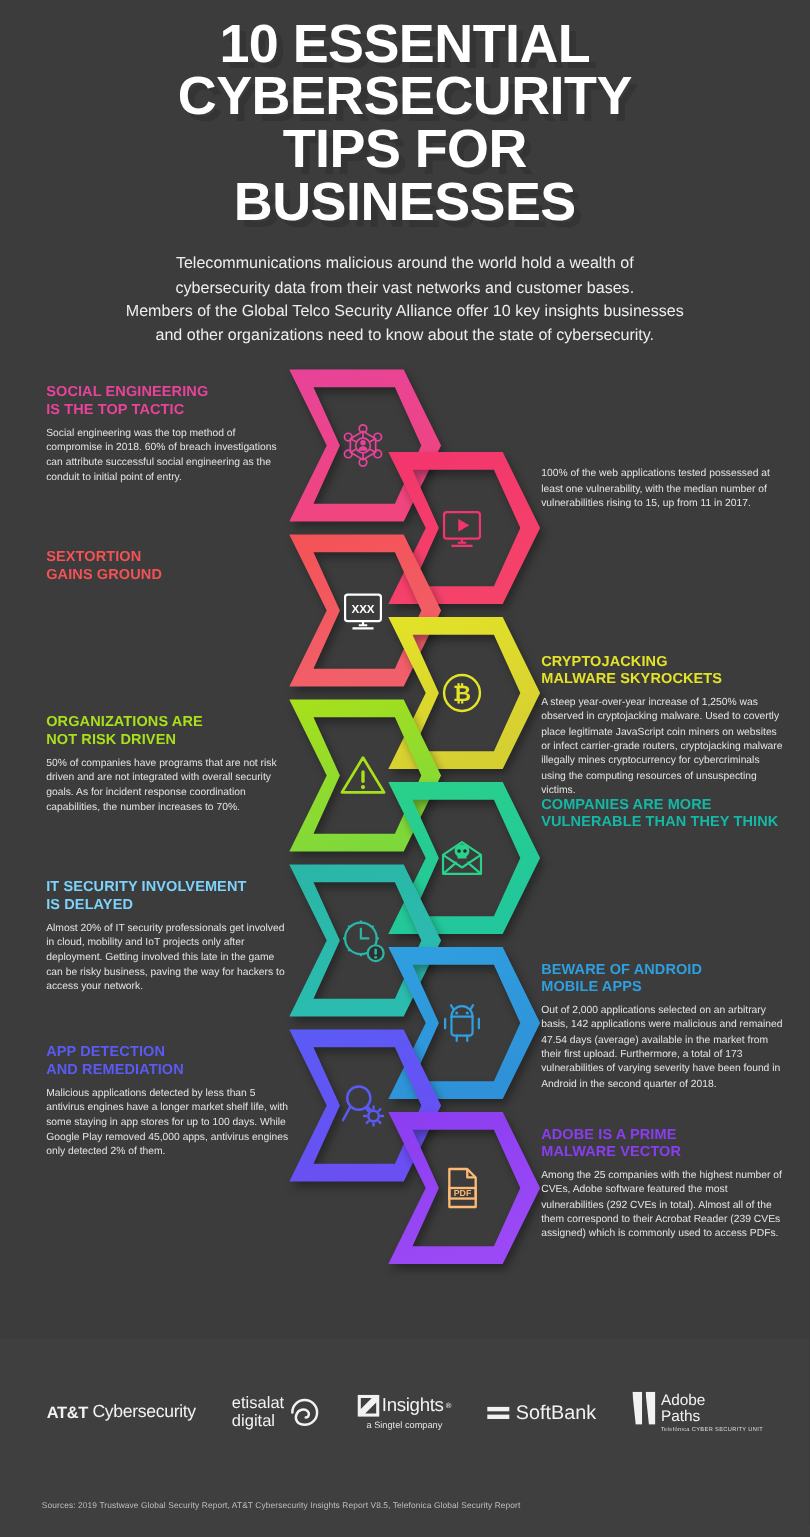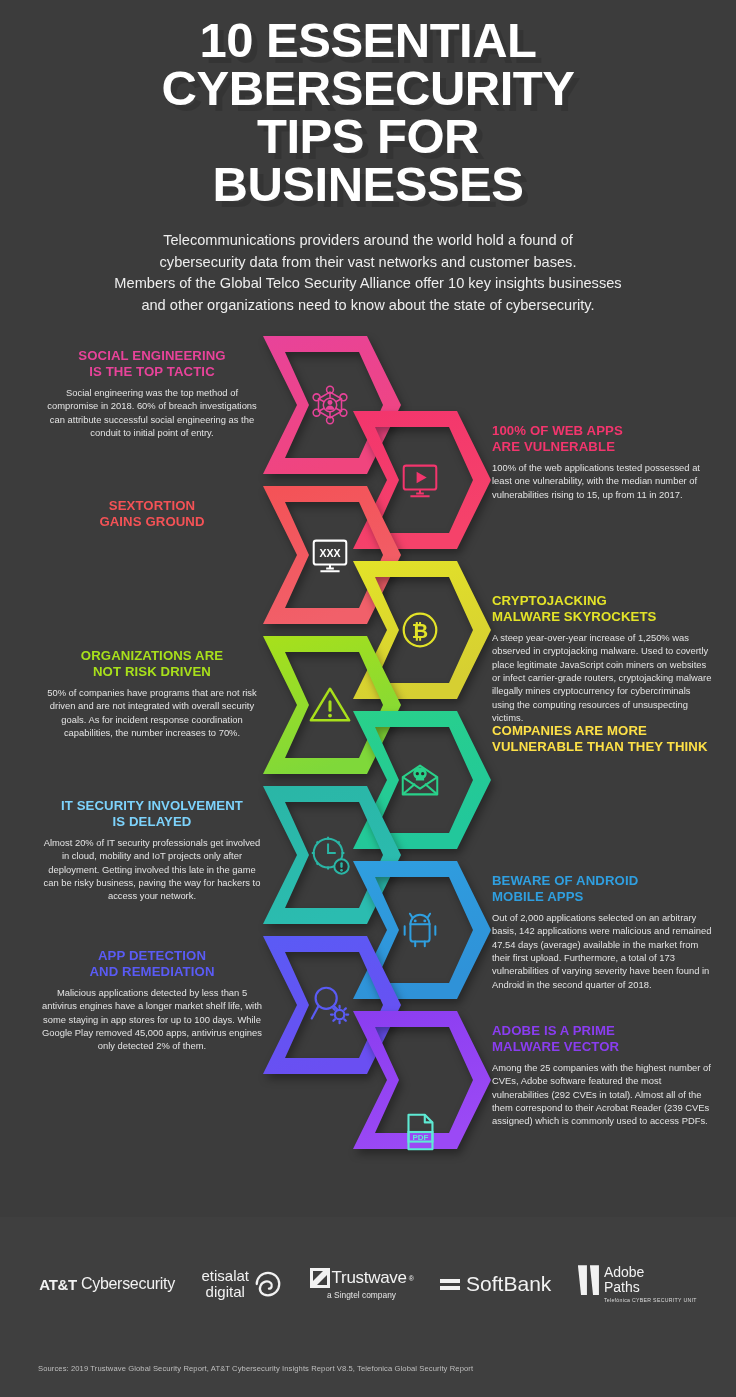--- a/index.html
+++ b/index.html
@@ -57,21 +57,21 @@
 
   .hexicon{
     position:absolute;left:0;top:0;width:150px;height:150px;
     display:flex;align-items:center;justify-content:center;
     pointer-events:none;
   }
   .hexicon svg{width:46px;height:46px;display:block;}
 
   
   .tip{position:absolute;width:220px;}
-  .tip.l{left:42px;text-align:center;}
+  .tip.l{left:42px;text-align:left;}
   .tip.r{left:492px;text-align:left;}
 
   .tip h3{
     margin:0 0 7px 0;
     font-size:13.2px;
     font-weight:bold;
     line-height:1.16;
     letter-spacing:0.1px;
     text-transform:uppercase;
   }
@@ -92,28 +92,28 @@
     position:absolute;left:0;top:28px;width:736px;height:78px;
     display:flex;align-items:center;justify-content:space-around;
     padding:0 26px;box-sizing:border-box;
   }
   .logo{color:#f2f2f2;display:flex;align-items:center;}
 
   .logo-att{font-size:15px;font-weight:bold;letter-spacing:-0.3px;text-align:right;}
   .logo-att em{font-style:normal;font-weight:normal;font-size:16px;margin-left:4px;}
 
   .logo-eti{display:flex;align-items:center;gap:4px;}
-  .logo-eti .txt{text-align:center;font-size:15px;line-height:1.05;}
+  .logo-eti .txt{text-align:left;font-size:15px;line-height:1.05;}
   .logo-eti .swirl{width:30px;height:30px;}
 
   .logo-tw{display:flex;flex-direction:column;align-items:center;}
   .logo-tw .top{display:flex;align-items:center;gap:2px;font-size:17px;letter-spacing:-0.3px;}
   .logo-tw .sub{font-size:8.4px;margin-top:2px;color:#e6e6e6;}
 
-  .logo-sb{display:flex;align-items:center;gap:6px;font-size:21px;}
+  .logo-sb{display:flex;align-items:center;gap:6px;font-size:18px;}
   .logo-sb .bars{display:flex;flex-direction:column;gap:3px;}
   .logo-sb .bars i{display:block;width:20px;height:4px;background:#f2f2f2;}
 
   .logo-ep{display:flex;align-items:flex-start;gap:5px;}
   .logo-ep .marks{display:flex;gap:3px;}
   .logo-ep .marks i{display:block;width:9px;height:30px;background:#f2f2f2;}
   .logo-ep .marks i:first-child{clip-path:polygon(0 0,100% 0,100% 100%,35% 100%);}
   .logo-ep .marks i:last-child{clip-path:polygon(0 0,100% 0,100% 100%,35% 100%);}
   .logo-ep .rt{display:flex;flex-direction:column;}
   .logo-ep .rt .n{font-size:14px;line-height:1.02;}
@@ -130,21 +130,21 @@
 <div id="page">
 
   <div class="header">
     <div class="title">
       <span>10 ESSENTIAL</span>
       <span>CYBERSECURITY</span>
       <span>TIPS FOR</span>
       <span>BUSINESSES</span>
     </div>
     <div class="intro">
-      <span>Telecommunications providers around the world hold a found of</span>
+      <span>Telecommunications malicious around the world hold a wealth of</span>
       <span>cybersecurity data from their vast networks and customer bases.</span>
       <span>Members of the Global Telco Security Alliance offer 10 key insights businesses</span>
       <span>and other organizations need to know about the state of cybersecurity.</span>
     </div>
   </div>
 
   <div class="hexwrap" id="hexwrap">
       <div class="hexcell left" style="top: 0px;">
         <div class="hex">
           <svg viewBox="0 0 150 150">    
@@ -198,24 +198,20 @@
           <svg viewBox="0 0 48 48">
             <g fill="none" stroke="currentColor" stroke-width="2.1">
               <rect x="7" y="9" width="34" height="25" rx="2.5"></rect>     
               <path d="M20 38h8M14 41h20M24 34v4"></path>
             </g>
             <path d="M20.5 15.5 31 21.5 20.5 27.5Z" fill="currentColor"></path>
           </svg>
         </div>
       </div>
       <div class="tip r" style="top: 93px;">
-        <h3 style="color: rgb(243, 53, 109);">
-          <span>100% OF WEB APPS</span>
-          <span>ARE VULNERABLE</span>
-        </h3>
         <p>100% of the web applications tested possessed at least one vulnerability, with the median number of vulnerabilities rising to 15, up from 11 in 2017.</p>
       </div>
       <div class="hexcell left" style="top: 150px;">
         <div class="hex">
           <svg viewBox="0 0 150 150">    
             <defs>
               <linearGradient id="g3" x1="0" y1="0" x2="0.35" y2="1">      
                 <stop offset="0%" stop-color="#f45256"></stop>
                 <stop offset="100%" stop-color="#f1606a"></stop>    
               </linearGradient>
@@ -316,21 +312,21 @@
             </g>     
             <g fill="currentColor">
               <path d="M24 11c-4.2 0-7 2.8-7 6.3 0 2.2 1.1 3.9 2.7 5v2.2h8.6v-2.2c1.6-1.1 2.7-2.8 2.7-5C31 13.8 28.2 11 24 11Z"></path>
             </g>     
             <circle cx="21.2" cy="17.4" r="1.7" fill="#2a2a2a"></circle>
             <circle cx="26.8" cy="17.4" r="1.7" fill="#2a2a2a"></circle>
           </svg>
         </div>
       </div>
       <div class="tip r" style="top: 393px;">
-        <h3 style="color: #fde047;">
+        <h3 style="color: #14b8a6;">
           <span>COMPANIES ARE MORE</span>
           <span>VULNERABLE THAN THEY THINK</span>
         </h3>
       </div>
       <div class="hexcell left" style="top: 450px;">
         <div class="hex">
           <svg viewBox="0 0 150 150">    
             <defs>
               <linearGradient id="g7" x1="0" y1="0" x2="0.35" y2="1">      
                 <stop offset="0%" stop-color="#2ab6a6"></stop>
@@ -428,21 +424,21 @@
           <svg viewBox="0 0 150 150">    
             <defs>
               <linearGradient id="g10" x1="0" y1="0" x2="0.35" y2="1">      
                 <stop offset="0%" stop-color="#8a3df0"></stop>
                 <stop offset="100%" stop-color="#9b49f5"></stop>    
               </linearGradient>
             </defs>    
             <path d="M8 6 H112 L146 75 L112 144 H8 L42 75 Z             M30 22 H104 L128 75 L104 128 H30 L54 75 Z" fill="url(#g10)" fill-rule="evenodd"></path>  
           </svg>
         </div>
-        <div class="hexicon" style="color: #5eead4; align-items: flex-end;">
+        <div class="hexicon" style="color: #fdba74;">
           <svg viewBox="0 0 48 48">
             <g fill="none" stroke="currentColor" stroke-width="2.2" stroke-linejoin="round">     
               <path d="M12 6h17l8 8v28H12Z"></path>
               <path d="M29 6v8h8"></path>
             </g>     
             <rect x="12" y="24" width="25" height="10" fill="none" stroke="currentColor" stroke-width="2.2"></rect>     
             <text x="24.5" y="32" font-family="Liberation Sans, sans-serif" font-size="8.4" font-weight="bold" fill="currentColor" text-anchor="middle">PDF</text>
           </svg>
         </div>
       </div>
@@ -473,21 +469,21 @@
         </svg>
       </div>
 
       <div class="logo logo-tw">
         <div class="top">
           <svg width="20" height="20" viewBox="0 0 20 20">
             <rect x="0" y="0" width="20" height="20" fill="#f2f2f2"></rect>
             <path d="M3 3 L13 3 L3 13 Z" fill="#3f3f3f"></path>
             <path d="M17 17 L7 17 L17 7 Z" fill="#3f3f3f"></path>
           </svg>
-          <span>Trustwave</span>
+          <span>Insights</span>
           <sup style="font-size:7px">®</sup>
         </div>
         <div class="sub">a Singtel company</div>
       </div>
 
       <div class="logo logo-sb">
         <span class="bars">
             <i></i>
             <i></i>
           </span>

